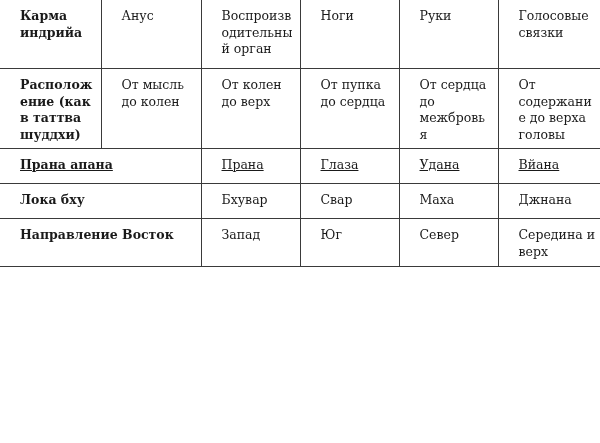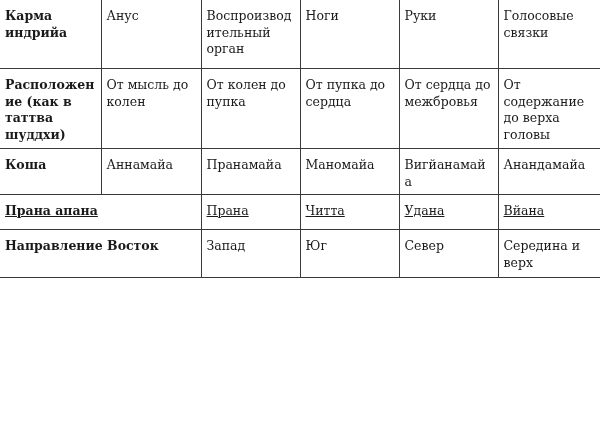--- a/index.html
+++ b/index.html
@@ -7,21 +7,21 @@
   table.grid {
     position: absolute; left: 0; top: 0;
     width: 600px;
     border-collapse: collapse;
     table-layout: fixed;
     font-family: "DejaVu Serif", "Liberation Serif", serif;
     color: #1a1a1a;
   }
   table.grid td {
     vertical-align: top;
-    padding: 8px 5px 4px 5px;
+    padding: 8px 5px 4px 20px;
     font-size: 12.5px;
     line-height: 16.5px;
     border-top: 1.5px solid #3a3a3a;
     border-bottom: 1.5px solid #3a3a3a;
     border-left: 1.5px solid #3a3a3a;
     border-right: 1.5px solid #3a3a3a;
     word-wrap: break-word;
   }
   table.grid tr td:first-child { border-left: none; }
   table.grid tr td:last-child { border-right: none; }
@@ -63,39 +63,38 @@
       <td class="head">Карма индрийа</td>
       <td>Анус</td>
       <td>Воспроизводительный орган</td>
       <td>Ноги</td>
       <td>Руки</td>
       <td>Голосовые связки</td>
     </tr>
     <tr class="r2">
       <td class="head">Расположение (как в таттва шуддхи)</td>
       <td>От мысль до колен</td>
-      <td>От колен до пупка</td>
+      <td>От колен до верх</td>
       <td>От пупка до сердца</td>
       <td>От сердца до межбровья</td>
       <td>От содержание до верха головы</td>
     </tr>
-    <tr class="r4">
-      <td class="head">Коша</td>
-      <td>Аннамайа</td>
-      <td>Пранамайа</td>
-      <td>Маномайа</td>
-      <td>Вигйанамайа</td>
-      <td>Анандамайа</td>
-    </tr>
     <tr class="r5">
       <td class="head" colspan="2">Прана апана</td>
       <td>Прана</td>
-      <td>Читта</td>
+      <td>Глаза</td>
       <td>Удана</td>
       <td>Вйана</td>
+    </tr>
+    <tr class="r6">
+      <td class="head" colspan="2">Лока бху</td>
+      <td>Бхувар</td>
+      <td>Свар</td>
+      <td>Маха</td>
+      <td>Джнана</td>
     </tr>
     <tr class="r7">
       <td class="head" colspan="2">Направление Восток</td>
       <td>Запад</td>
       <td>Юг</td>
       <td>Север</td>
       <td>Середина и верх</td>
     </tr>
   </tbody>
 </table>

